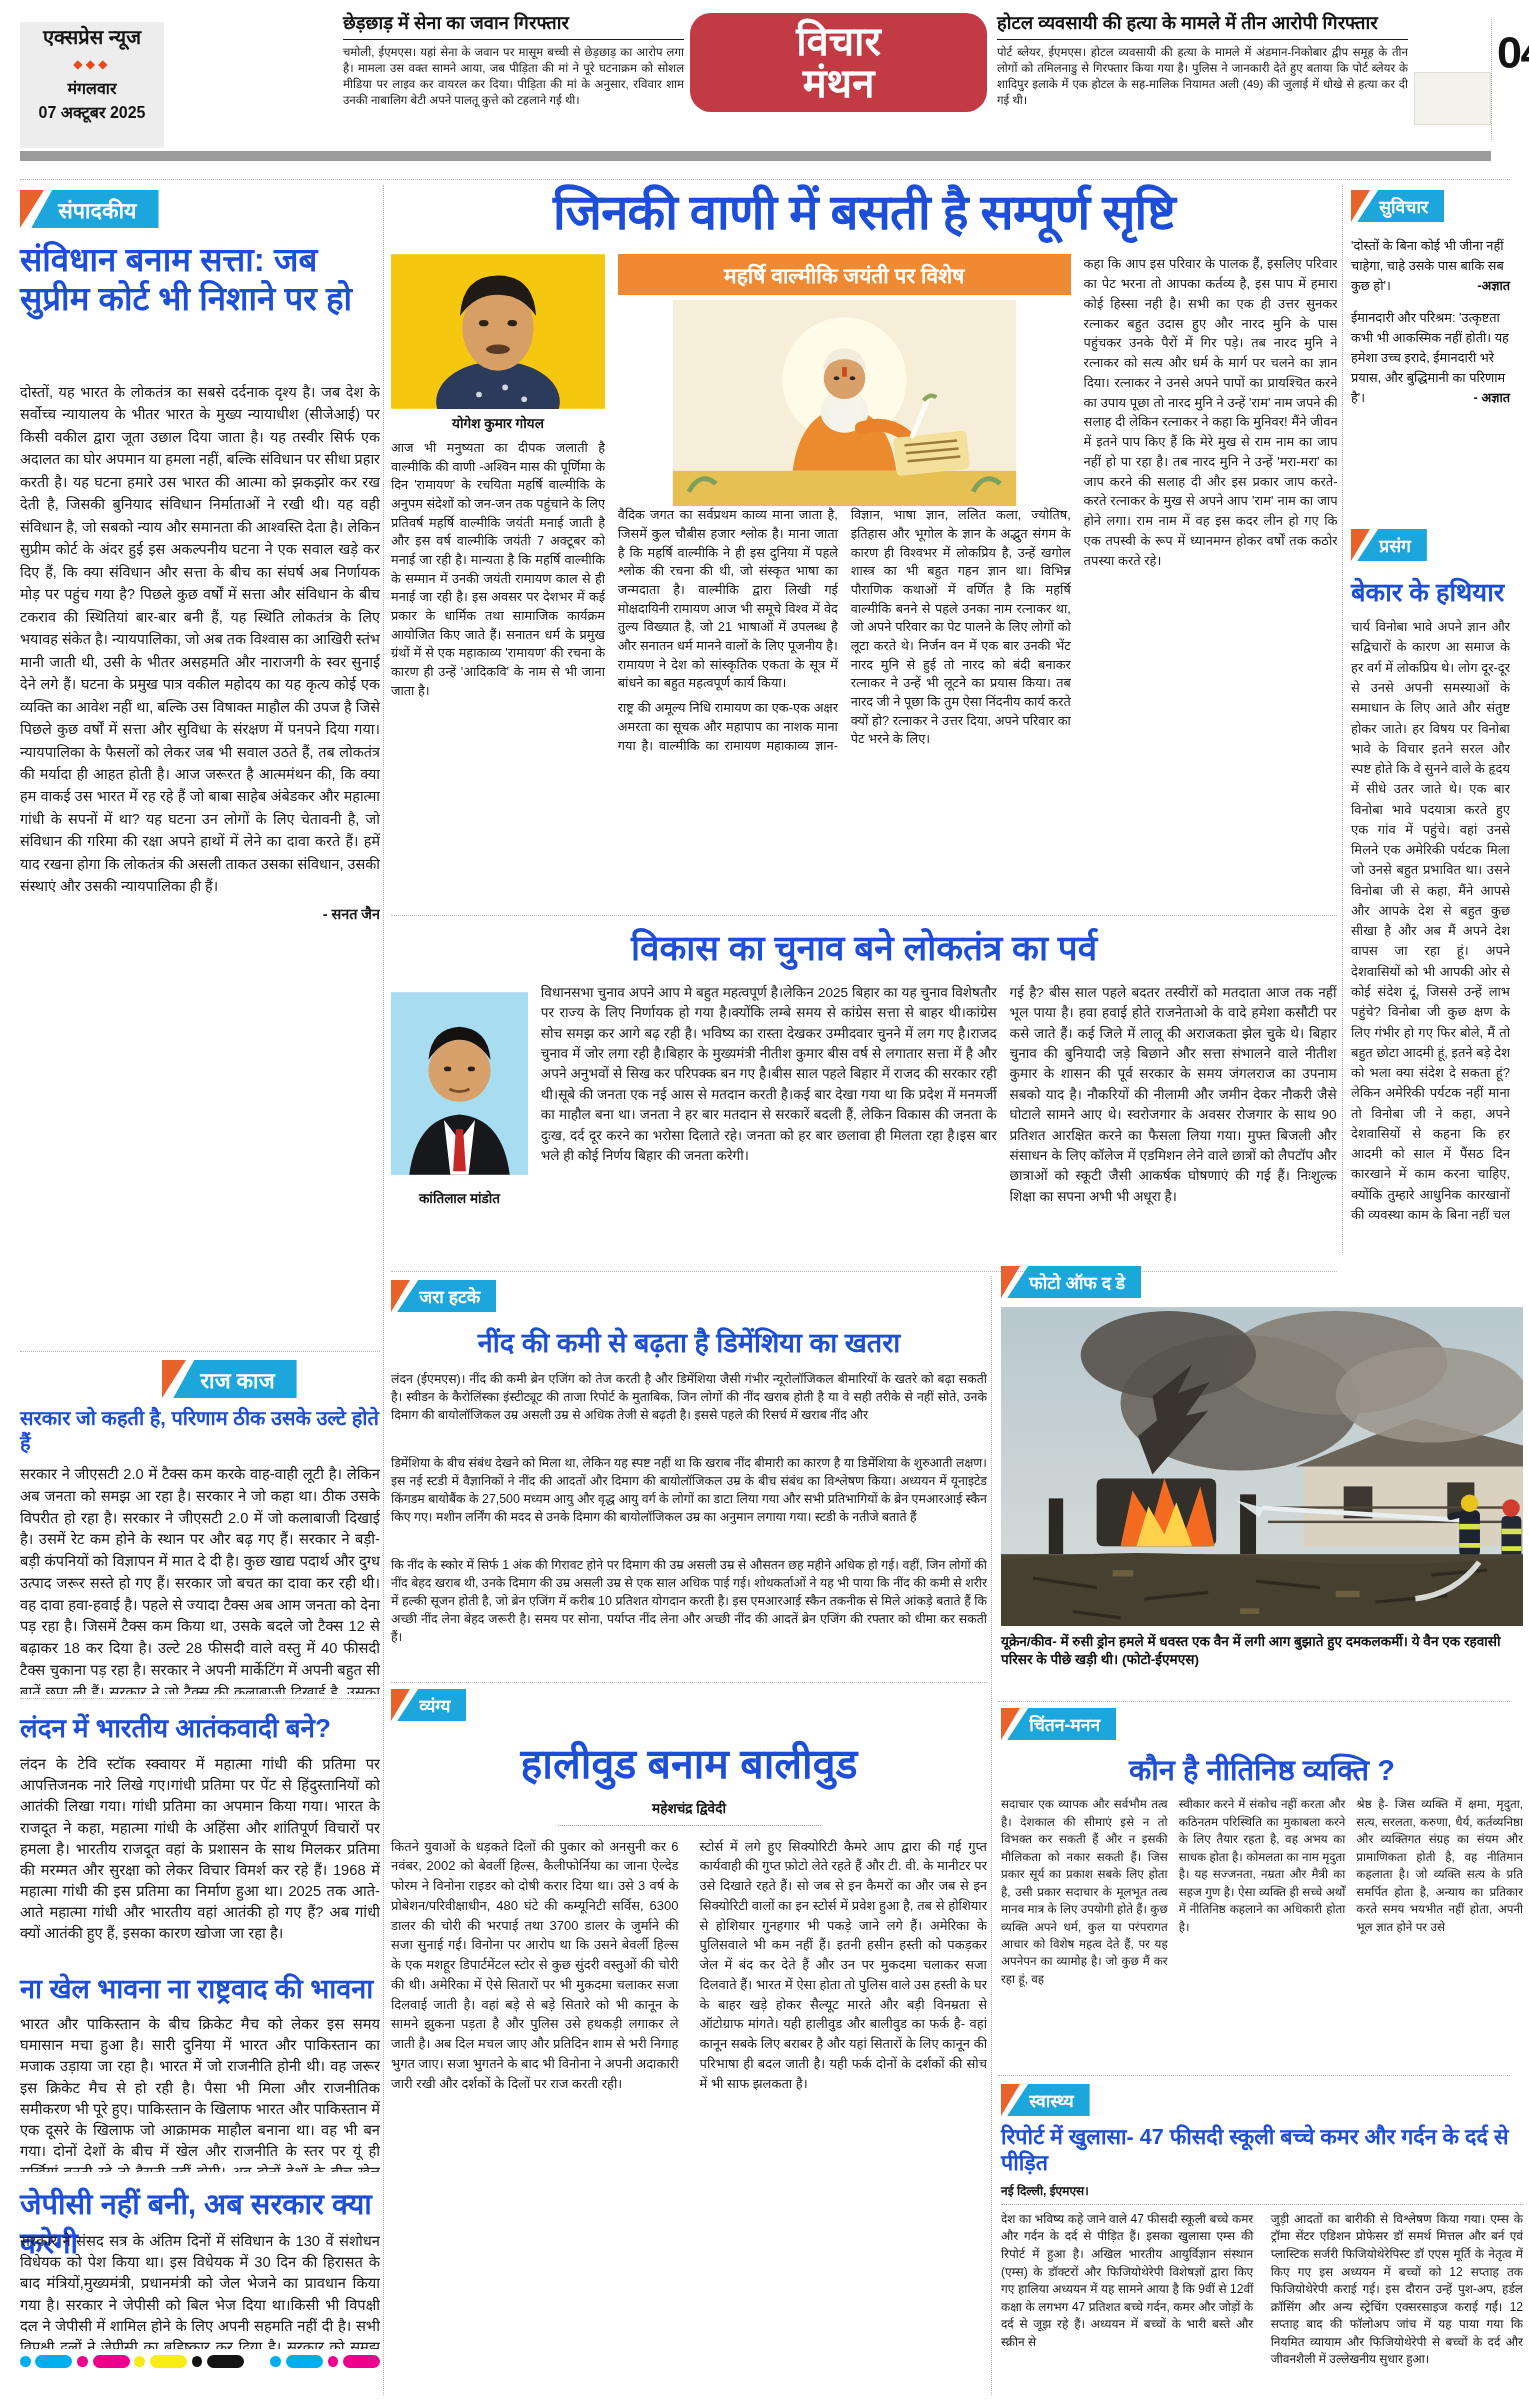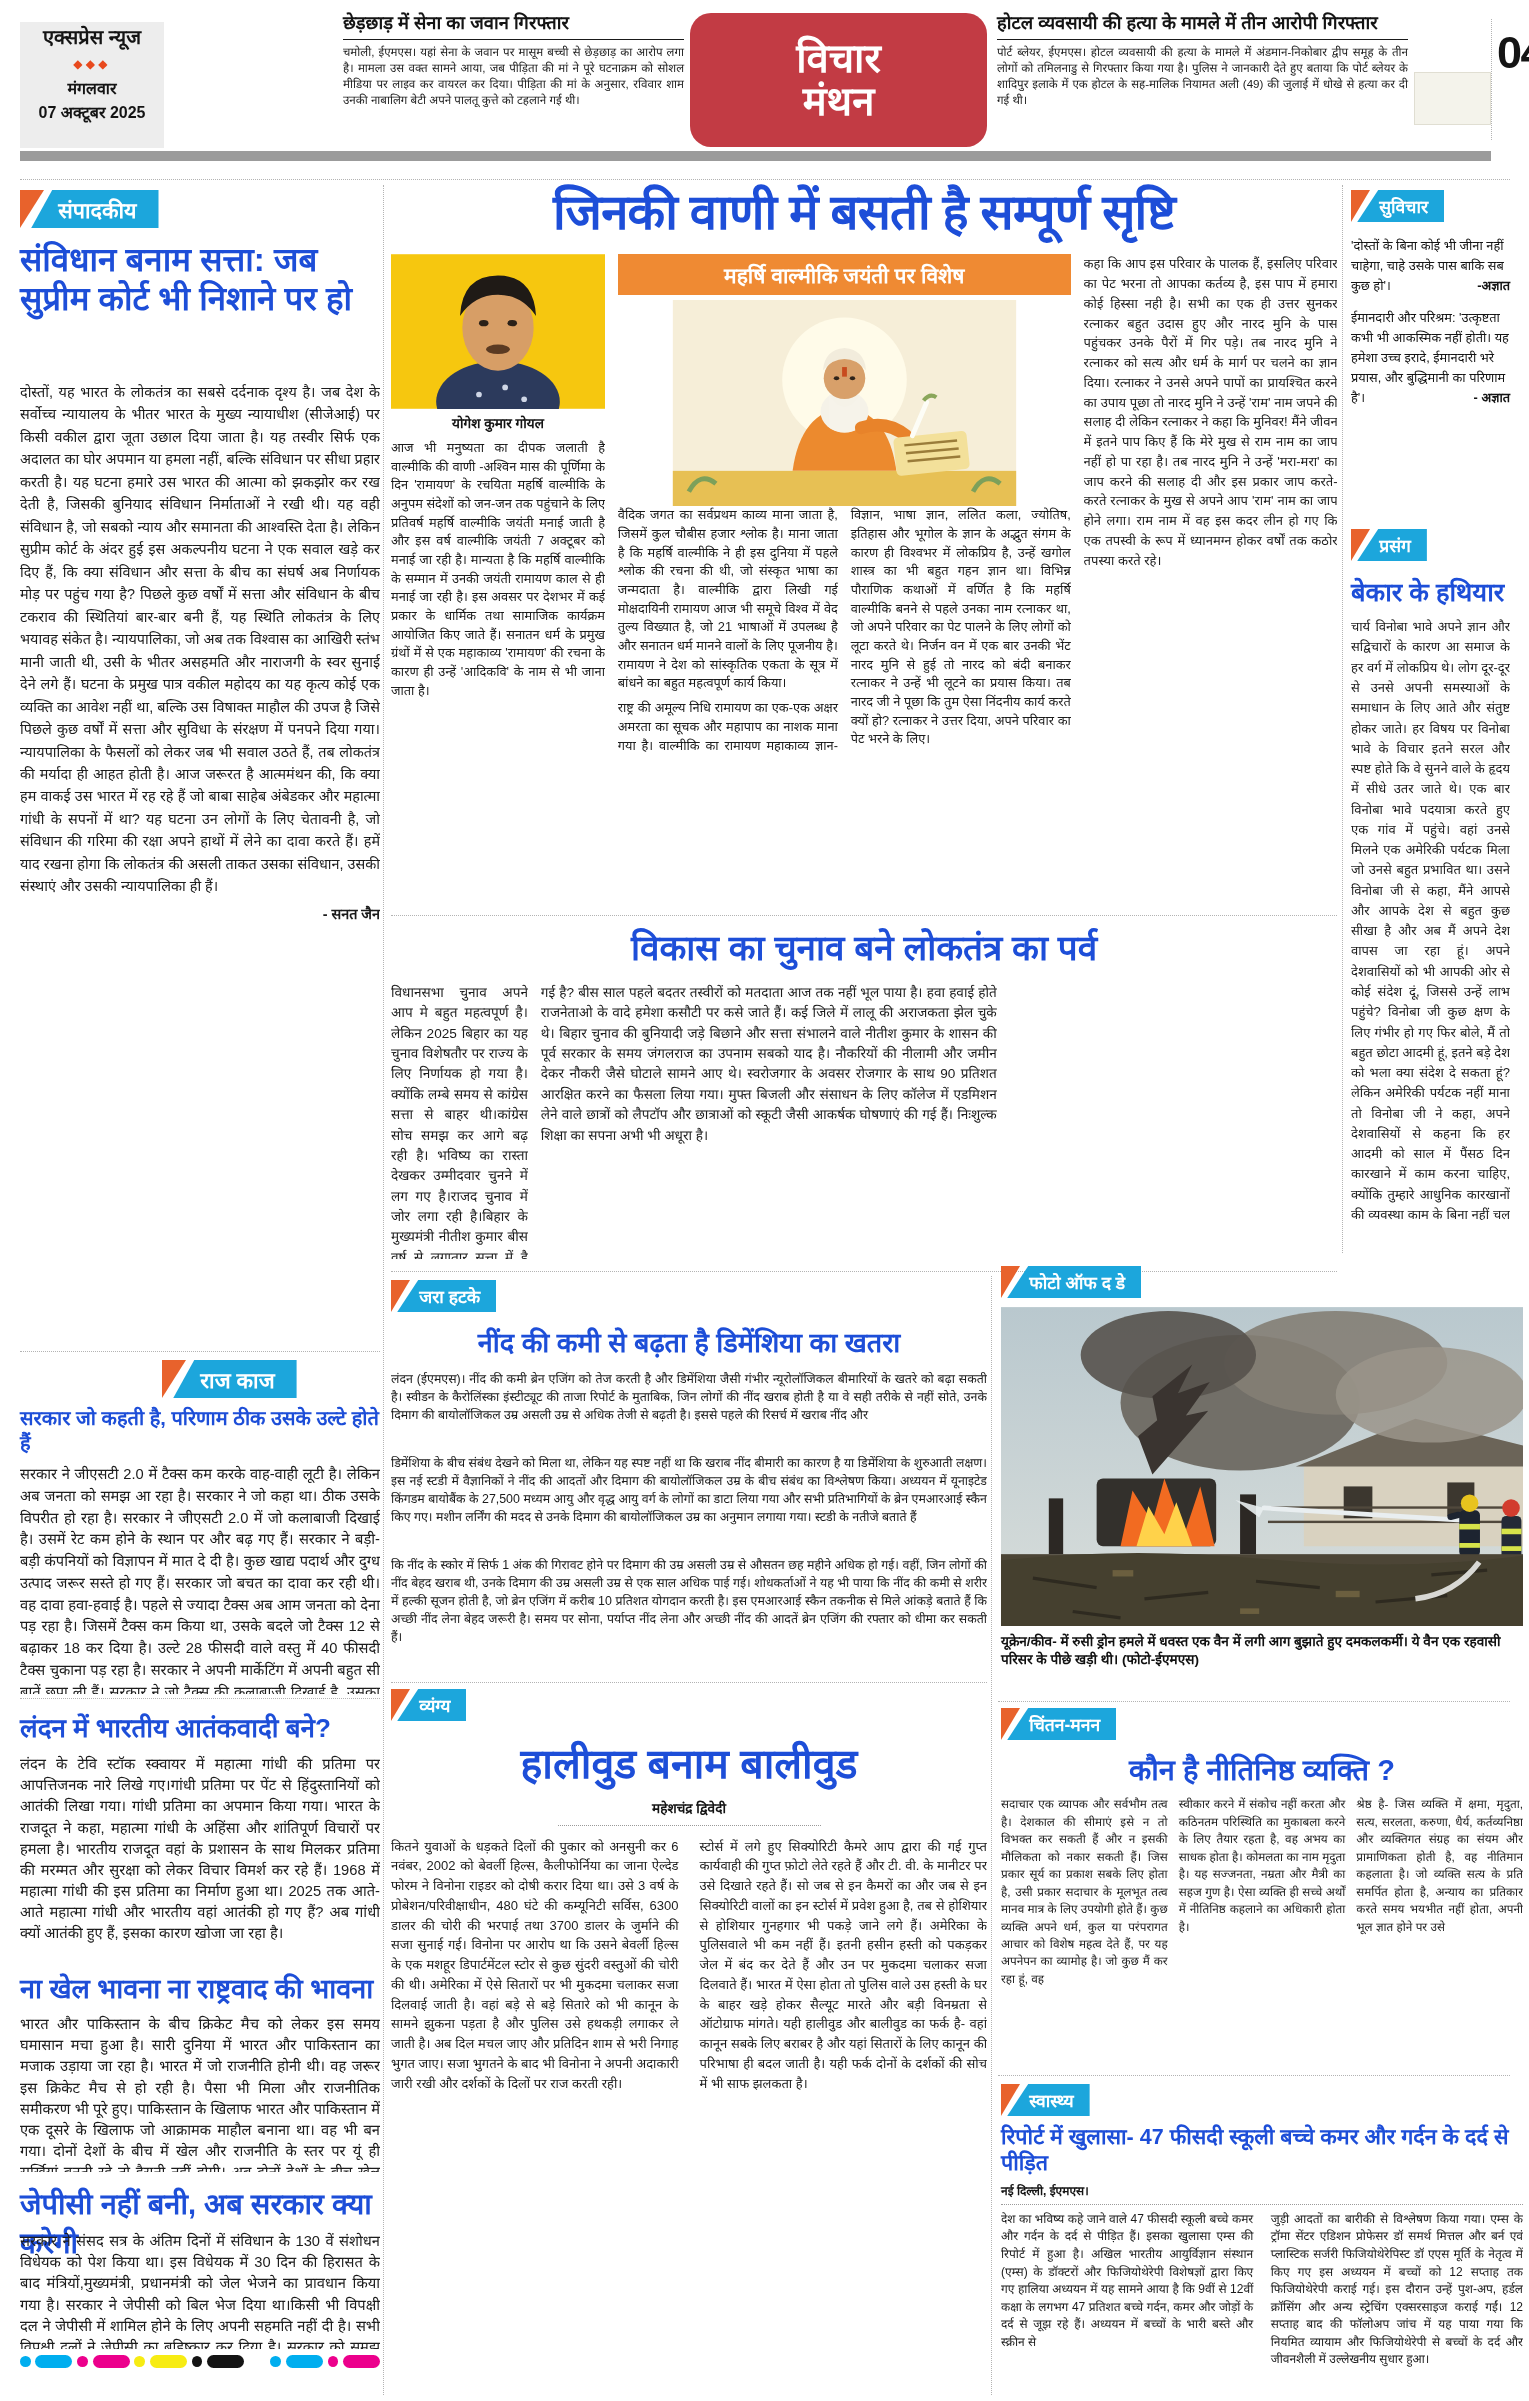--- a/index.html
+++ b/index.html
@@ -8,21 +8,21 @@
   .abs{position:absolute;}
   
   .brand{left:20px;top:22px;width:144px;height:126px;background:#ededed;text-align:center;padding-top:1px;box-sizing:border-box;}
   .brand-name{font-size:20px;font-weight:800;}
   .brand-diamonds{color:var(--accent-red);font-size:12px;letter-spacing:3.2px;margin:7.2px 0 5.6px 0;}
   .brand-day{font-size:16px;font-weight:600;}
   .brand-date{font-size:16px;font-weight:800;margin-top:2.4px;}
   .brief{line-height:1.38;}
   .brief-head{font-size:18.3px;font-weight:800;border-bottom:1.6px solid #1a1a1a;padding-bottom:4px;margin-bottom:4px;}
   .brief-body{font-size:11.6px;text-align:justify;font-weight:500;color:#1c1c1c;}
-  .masthead{left:690px;top:12.8px;width:297px;height:134px;background:var(--masthead-red);border-radius:21px;
+  .masthead{left:690px;top:12.8px;width:297px;height:99px;background:var(--masthead-red);border-radius:21px;
             color:#fff;display:flex;flex-direction:column;align-items:center;justify-content:center;}
   .masthead div{font-size:40px;font-weight:800;line-height:1.06;}
   .sidebox{left:1414px;top:72px;width:75px;height:51px;background:#f4f3eb;border:0.8px solid #e0ded2;}
   .pagecol{left:1491px;top:19px;height:121px;border-left:1.6px dotted #777;}
   .pagenum{left:1497px;top:27px;font-size:45px;font-weight:800;letter-spacing:-1.6px;}
   .graybar{left:20px;top:151px;width:1471px;height:9.6px;background:#9b9b9b;}
   
   .vr{border-left:1.6px dotted #b3b3b3;width:0;}
   .hr{border-top:1.6px dotted #b3b3b3;height:0;}
   
@@ -190,20 +190,34 @@
         </div>
       </div>
       <div class="body-txt" style="font-size:13px;line-height:1.52;overflow:hidden;">कहा कि आप इस परिवार के पालक हैं, इसलिए परिवार का पेट भरना तो आपका कर्तव्य है, इस पाप में हमारा कोई हिस्सा नही है। सभी का एक ही उत्तर सुनकर रत्नाकर बहुत उदास हुए और नारद मुनि के पास पहुंचकर उनके पैरों में गिर पड़े। तब नारद मुनि ने रत्नाकर को सत्य और धर्म के मार्ग पर चलने का ज्ञान दिया। रत्नाकर ने उनसे अपने पापों का प्रायश्चित करने का उपाय पूछा तो नारद मुनि ने उन्हें 'राम' नाम जपने की सलाह दी लेकिन रत्नाकर ने कहा कि मुनिवर! मैंने जीवन में इतने पाप किए हैं कि मेरे मुख से राम नाम का जाप नहीं हो पा रहा है। तब नारद मुनि ने उन्हें 'मरा-मरा' का जाप करने की सलाह दी और इस प्रकार जाप करते-करते रत्नाकर के मुख से अपने आप 'राम' नाम का जाप होने लगा। राम नाम में वह इस कदर लीन हो गए कि एक तपस्वी के रूप में ध्यानमग्न होकर वर्षों तक कठोर तपस्या करते रहे।</div>
     </div>
   </div>
 
   
   <div class="abs" style="left:391px;top:923px;width:946px;">
     <div class="headline" style="font-size:35px;text-align:center;font-weight:900;">विकास का चुनाव बने लोकतंत्र का पर्व</div>
     <div class="cols" style="grid-template-columns:137px 456px 327px;gap:12.8px;margin-top:12.8px;height:276px;">
+      <div>
+        <svg viewBox="0 0 150 200" style="width:100%;height:201px;">
+          <rect width="150" height="200" fill="#a8dcf0"></rect>
+          <path d="M20 200 Q28 138 75 134 Q122 138 130 200 Z" fill="#17181c"></path>
+          <path d="M58 140 L75 162 L92 140 L85 200 L65 200 Z" fill="#ffffff"></path>
+          <path d="M71 150 L79 150 L82 196 L68 196 Z" fill="#c62828"></path>
+          <circle cx="75" cy="86" r="34" fill="#d8a06a"></circle>
+          <path d="M41 74 Q44 40 75 38 Q106 40 109 74 Q94 52 75 52 Q56 52 41 74 Z" fill="#141210"></path>
+          <ellipse cx="62" cy="84" rx="4" ry="2.6" fill="#2a2119"></ellipse>
+            <ellipse cx="88" cy="84" rx="4" ry="2.6" fill="#2a2119"></ellipse>
+          <path d="M64 106 Q75 112 86 106" stroke="#7a4b28" stroke-width="3" fill="none"></path>
+        </svg>
+        <div class="photo-name">कांतिलाल मांडोत</div>
+      </div>
       <div class="body-txt" style="font-size:13.6px;line-height:1.5;overflow:hidden;">विधानसभा चुनाव अपने आप मे बहुत महत्वपूर्ण है।लेकिन 2025 बिहार का यह चुनाव विशेषतौर पर राज्य के लिए निर्णायक हो गया है।क्योंकि लम्बे समय से कांग्रेस सत्ता से बाहर थी।कांग्रेस सोच समझ कर आगे बढ़ रही है। भविष्य का रास्ता देखकर उम्मीदवार चुनने में लग गए है।राजद चुनाव में जोर लगा रही है।बिहार के मुख्यमंत्री नीतीश कुमार बीस वर्ष से लगातार सत्ता में है और अपने अनुभवों से सिख कर परिपक्क बन गए है।बीस साल पहले बिहार में राजद की सरकार रही थी।सूबे की जनता एक नई आस से मतदान करती है।कई बार देखा गया था कि प्रदेश में मनमर्जी का माहौल बना था। जनता ने हर बार मतदान से सरकारें बदली हैं, लेकिन विकास की जनता के दुःख, दर्द दूर करने का भरोसा दिलाते रहे। जनता को हर बार छलावा ही मिलता रहा है।इस बार भले ही कोई निर्णय बिहार की जनता करेगी।</div>
       <div class="body-txt" style="font-size:13.6px;line-height:1.5;overflow:hidden;">गई है? बीस साल पहले बदतर तस्वीरों को मतदाता आज तक नहीं भूल पाया है। हवा हवाई होते राजनेताओ के वादे हमेशा कसौटी पर कसे जाते हैं। कई जिले में लालू की अराजकता झेल चुके थे। बिहार चुनाव की बुनियादी जड़े बिछाने और सत्ता संभालने वाले नीतीश कुमार के शासन की पूर्व सरकार के समय जंगलराज का उपनाम सबको याद है। नौकरियों की नीलामी और जमीन देकर नौकरी जैसे घोटाले सामने आए थे। स्वरोजगार के अवसर रोजगार के साथ 90 प्रतिशत आरक्षित करने का फैसला लिया गया। मुफ्त बिजली और संसाधन के लिए कॉलेज में एडमिशन लेने वाले छात्रों को लैपटॉप और छात्राओं को स्कूटी जैसी आकर्षक घोषणाएं की गई हैं। निःशुल्क शिक्षा का सपना अभी भी अधूरा है।</div>
     </div>
   </div>
 
   
   <div class="abs" style="left:391px;top:1280px;width:596px;">
     <div class="tab small">
       <span class="tri"></span>
       <span class="lbl">जरा हटके</span>

